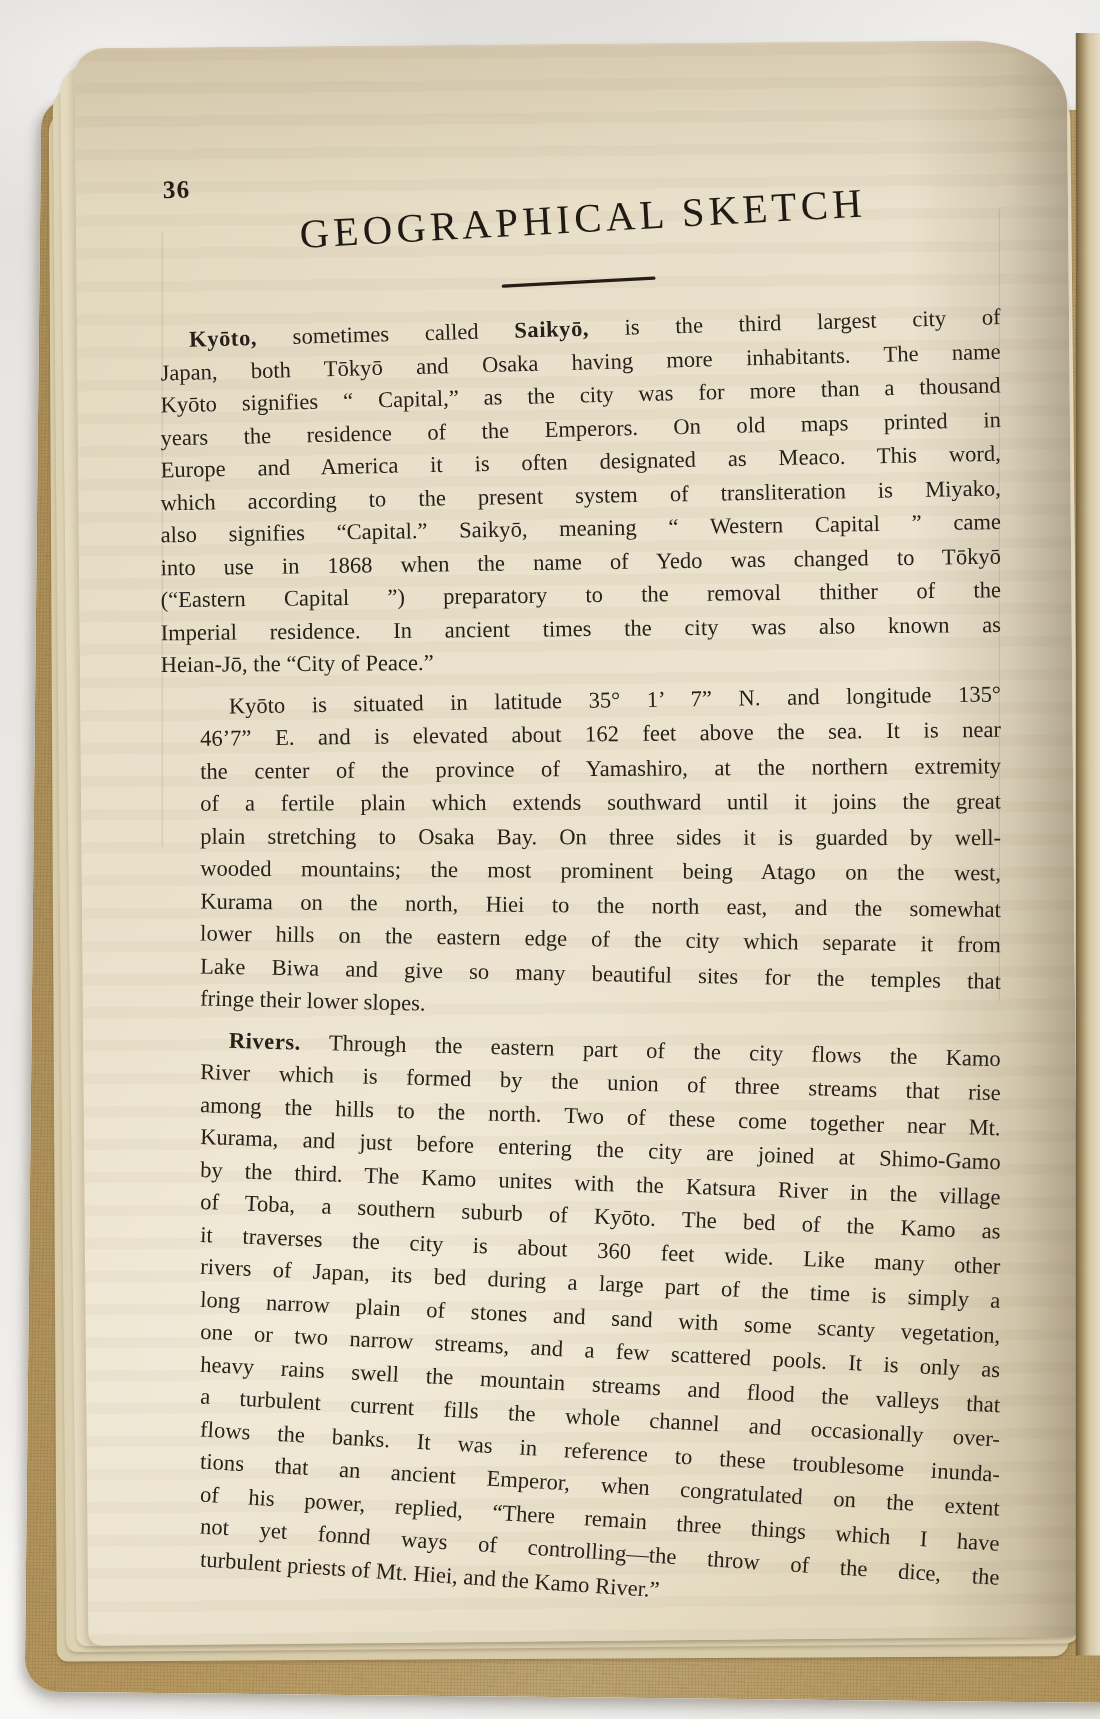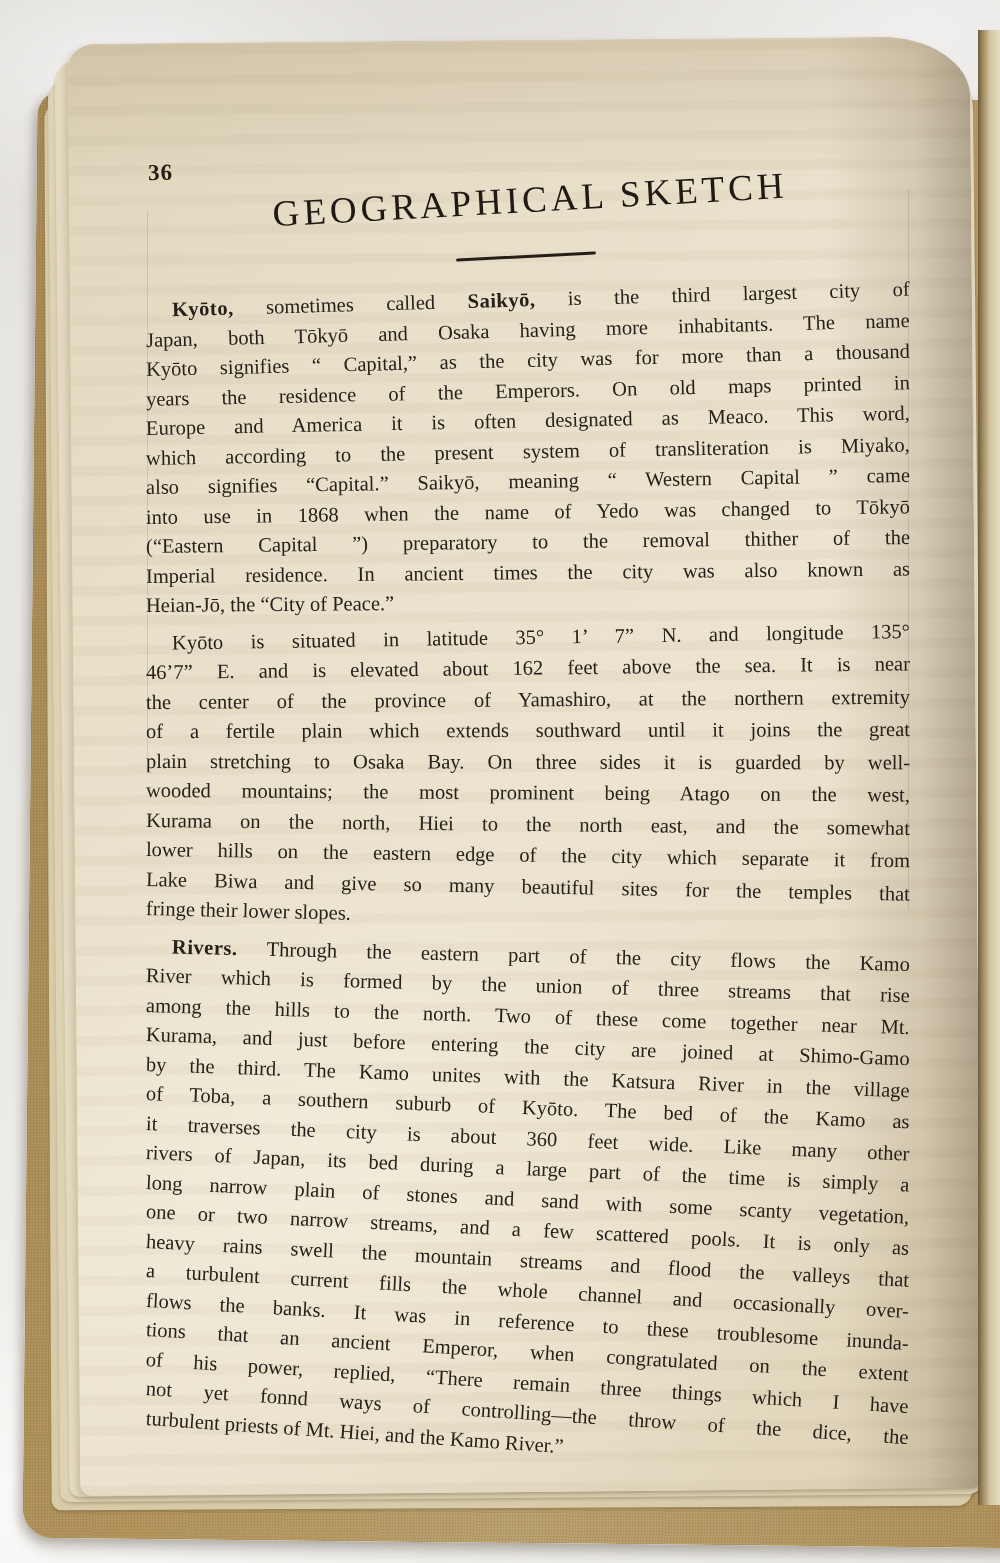--- a/index.html
+++ b/index.html
@@ -82,21 +82,21 @@
   }
   .title-rule{
     position:absolute;left:456px;top:255px;width:140px;height:3px;
     background:#241e16;border-radius:2px;transform:rotate(-3deg);
   }
   .body{
     position:absolute;left:146px;top:296px;width:764px;color:#27211a;
     font-size:20.5px;line-height:29.5px;
   }
   .para{margin:0 0 0 0;}
-  .para + .para{margin-top:8px;}
+  .para + .para{margin-top:8px;margin-left:36px;}
   .line{
     text-align:justify;text-align-last:justify;
     transform-origin:0 50%;
     white-space:normal;height:29.5px;overflow:visible;
   }
   .line.lastline{text-align-last:left;}
   .line.firstline{text-indent:26px;}
   .bold{font-weight:700;letter-spacing:.5px;}
 </style>
 </head>

